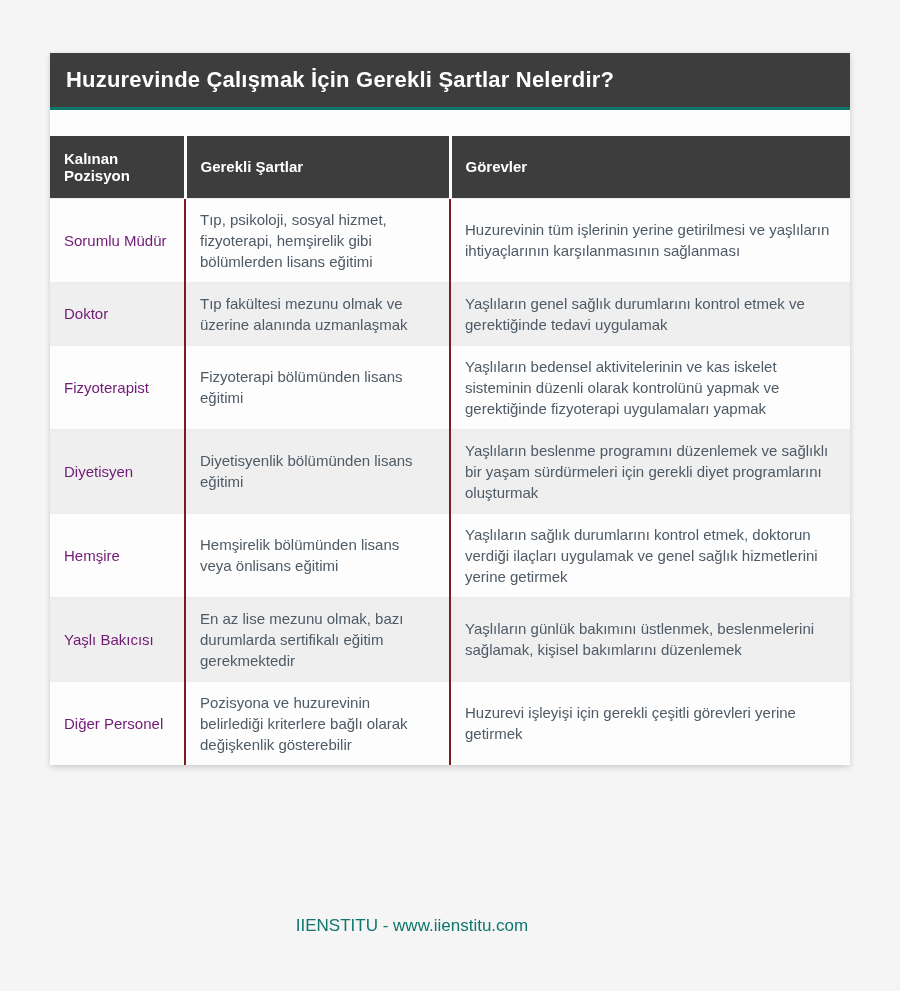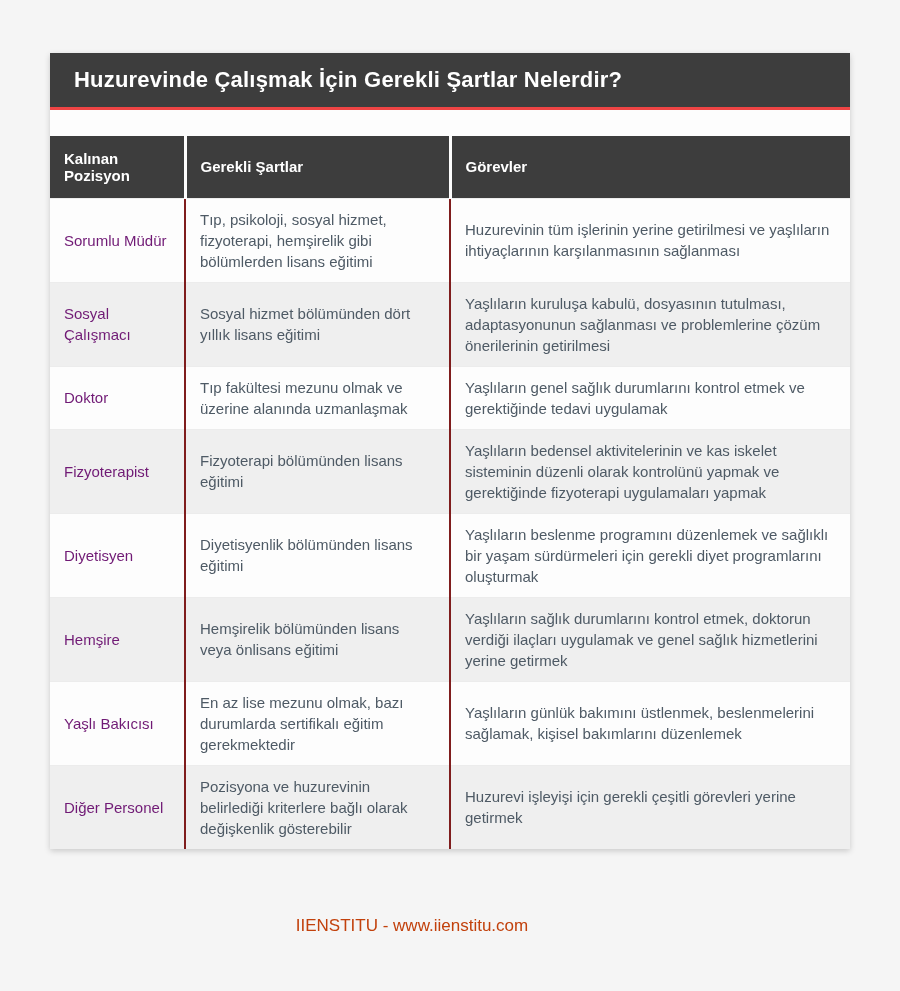--- a/index.html
+++ b/index.html
@@ -19,23 +19,23 @@
     left: 50px; top: 53px;
     width: 800px;
     background: #fdfdfd;
     box-shadow: 0 2px 6px rgba(0,0,0,0.18);
   }
   .title-bar {
     background: #3d3d3d;
     color: #ffffff;
     font-size: 22px;
     font-weight: bold;
-    padding: 14px 24px;
+    padding: 14px 16px;
     letter-spacing: 0.2px;
-    border-bottom: 3px solid #ef4444;
+    border-bottom: 3px solid #0f766e;
   }
   table {
     width: 100%;
     border-collapse: collapse;
     table-layout: fixed;
     margin-top: 26px;
   }
   col.c1 { width: 135px; }
   col.c2 { width: 265px; }
   col.c3 { width: 400px; }
@@ -65,21 +65,21 @@
   tbody td.pos { color: #701a75; }
   tbody tr:nth-child(odd)  { background: #fdfdfd; }
   tbody tr:nth-child(even) { background: #efefef; }
   .footer {
     margin-top: 0;
     position: absolute;
     left: 0;
     top: 916px;
     width: 824px;
     text-align: center;
-    color: #c2410c;
+    color: #0f766e;
     font-size: 17px;
   }
 </style>
 </head>
 <body>
 
 <div class="page">
   <div class="card">
     <div class="title-bar">Huzurevinde Çalışmak İçin Gerekli Şartlar Nelerdir?</div>
 
@@ -96,25 +96,20 @@
           <th>Görevler</th>
         </tr>
       </thead>
       <tbody id="table-body">
   <tr>
     <td class="pos">Sorumlu Müdür</td>
     <td>Tıp, psikoloji, sosyal hizmet, fizyoterapi, hemşirelik gibi bölümlerden lisans eğitimi</td>
     <td>Huzurevinin tüm işlerinin yerine getirilmesi ve yaşlıların ihtiyaçlarının karşılanmasının sağlanması</td>
   </tr>
 
-  <tr>
-    <td class="pos">Sosyal Çalışmacı</td>
-    <td>Sosyal hizmet bölümünden dört yıllık lisans eğitimi</td>
-    <td>Yaşlıların kuruluşa kabulü, dosyasının tutulması, adaptasyonunun sağlanması ve problemlerine çözüm önerilerinin getirilmesi</td>
-  </tr>
 
 
   <tr>
     <td class="pos">Doktor</td>
     <td>Tıp fakültesi mezunu olmak ve üzerine alanında uzmanlaşmak</td>
     <td>Yaşlıların genel sağlık durumlarını kontrol etmek ve gerektiğinde tedavi uygulamak</td>
   </tr>
 
   <tr>
     <td class="pos">Fizyoterapist</td>

